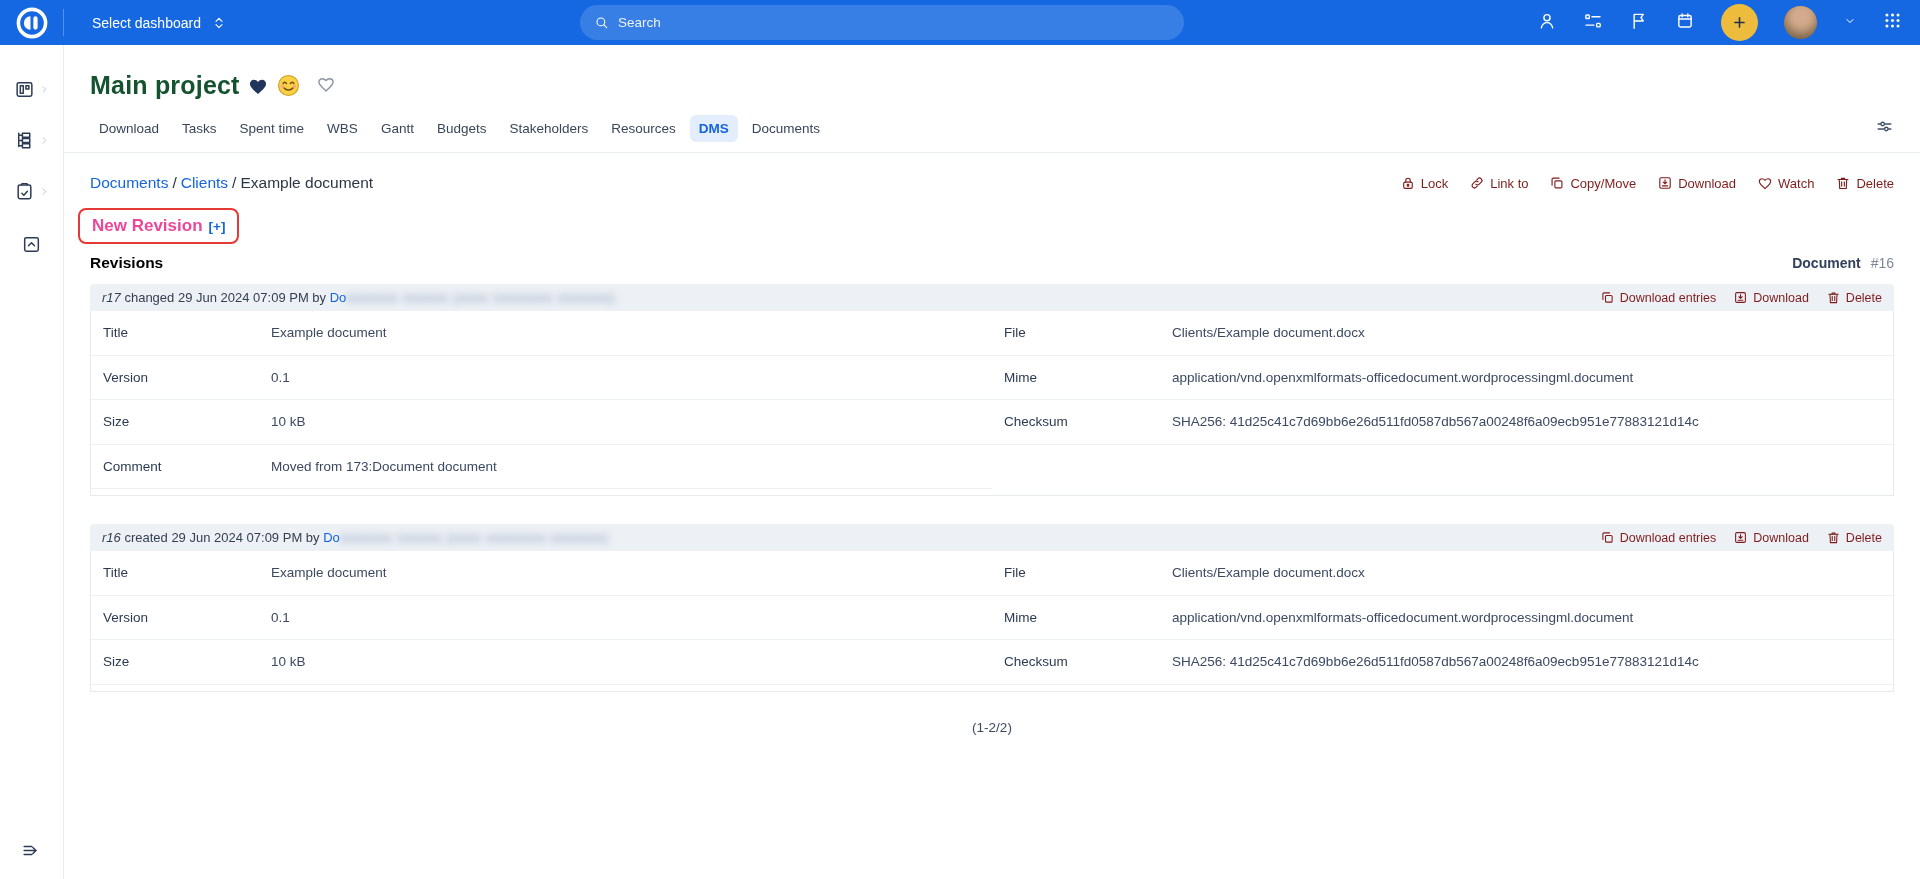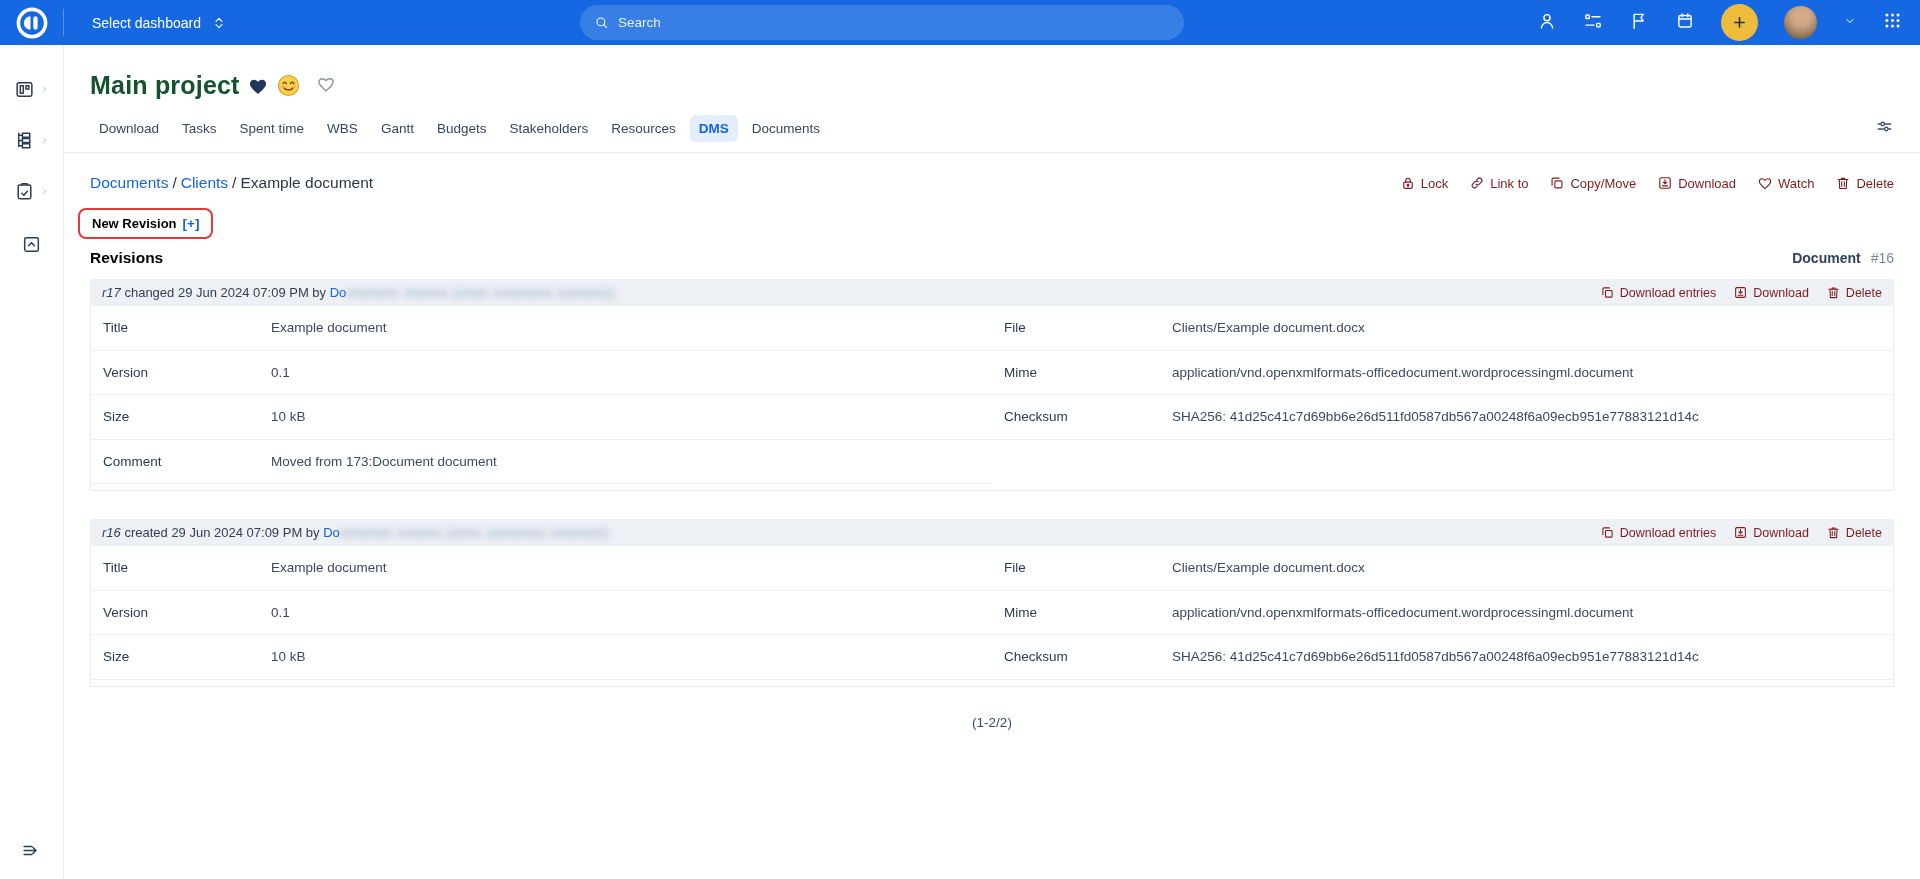--- a/index.html
+++ b/index.html
@@ -49,21 +49,21 @@
   .crumb-row{display:flex;align-items:center;justify-content:space-between;padding:21px 26px 0 26px}
   .breadcrumb{font-size:15.5px;color:#2b3646}
   .bc-link{color:#1565e0}
   .bc-sep{color:#2b3646;margin:0 4px}
   .tool-bar{display:flex;align-items:center;gap:21px}
   .tool-btn{display:flex;align-items:center;gap:5px;font-size:13px;color:#7f1d1d;white-space:nowrap}
   .tool-btn .ic{width:16px;height:16px}
 
   .newrev-wrap{margin:16px 26px 0 14px;display:inline-block}
   .newrev-annotation{border:2px solid #e53935;border-radius:8px;padding:6px 12px;display:inline-flex;align-items:center;gap:6px}
-  .newrev-label{font-size:13px;font-weight:700;color:#000000}
+  .newrev-label{font-size:17px;font-weight:700;color:#ec4899}
   .newrev-plus{font-size:13.5px;font-weight:700;color:#1565e0}
 
   .revhead-row{display:flex;align-items:baseline;justify-content:space-between;margin:10px 26px 0 26px}
   .revisions-heading{font-size:15.5px;font-weight:600;color:#000000}
   .doc-ref{font-size:14px}
   .doc-ref .doc-label{font-weight:700;color:#33405c}
   .doc-ref .doc-id{color:#7b8698;margin-left:10px}
 
   .rev-list{margin:12px 26px 0 26px}
   .rev-card{margin-bottom:28px}

